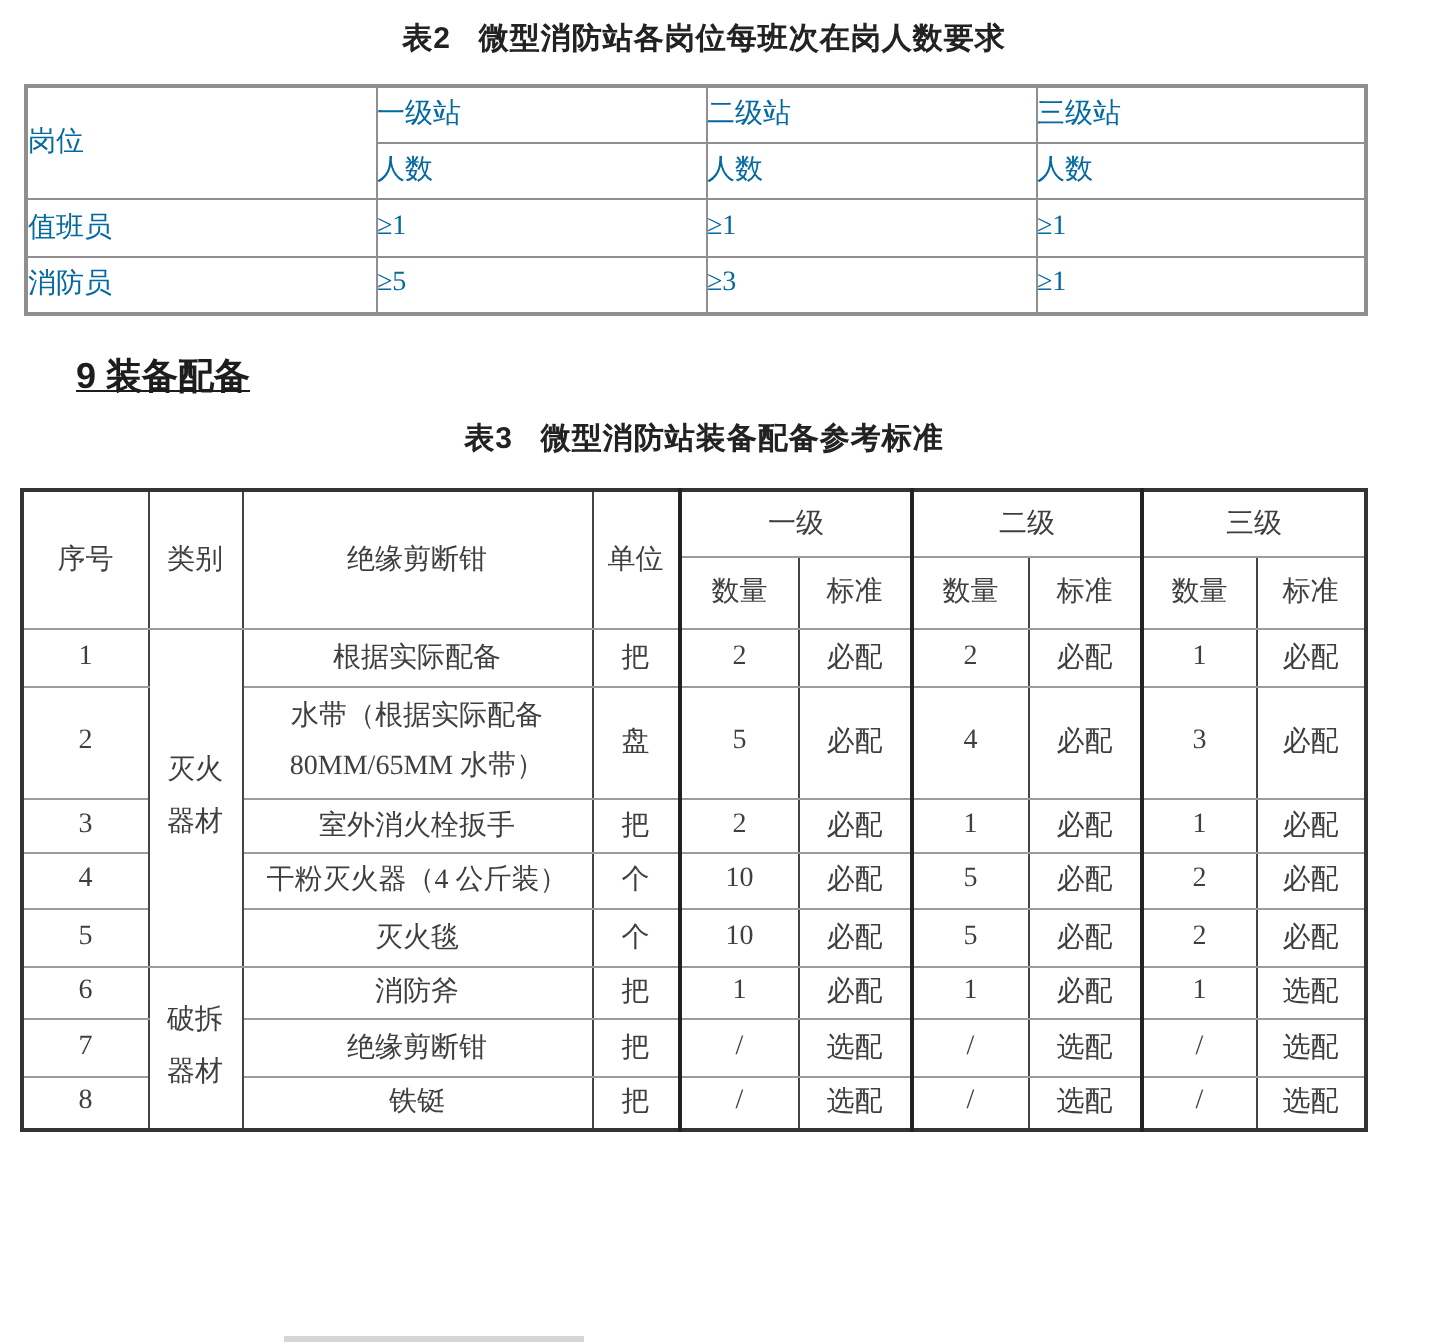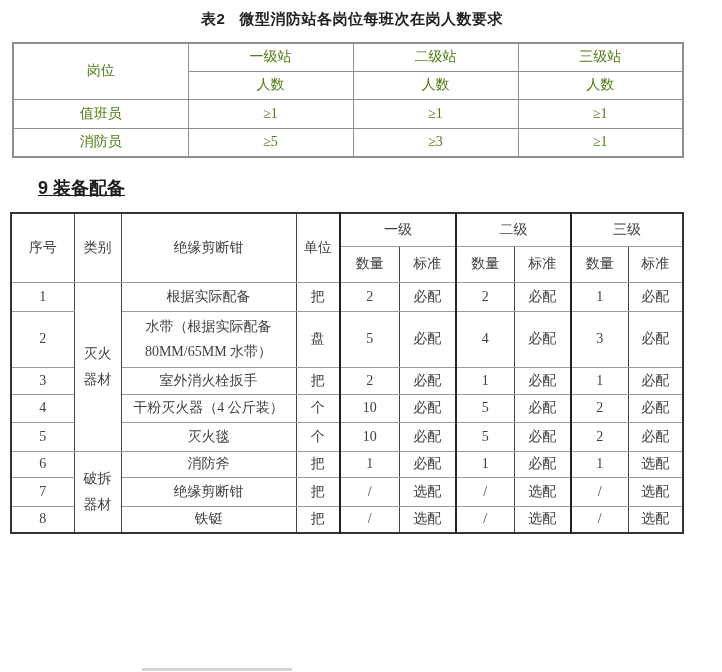--- a/index.html
+++ b/index.html
@@ -37,25 +37,25 @@
     color: #3b3b3b;
     text-align: justify;
     text-indent: 25px;
   }
   
   .t2-wrap { margin: 12px 0 0 12px; }
   table { border-collapse: collapse; table-layout: fixed; }
   .t2 { width: 670px; border: 2px solid #8f8f8f; font-family: "Liberation Serif", serif; }
   .t2 td, .t2 th {
     border: 1px solid #8f8f8f;
-    text-align: center;
+    text-align: left;
     vertical-align: middle;
     font-size: 14px;
     font-weight: normal;
-    color: #4d7c0f;
+    color: #0369a1;
   }
   
   .t3-wrap { margin: 14px 0 0 10px; }
   .t3 { width: 672px; border: 2px solid #333333; font-family: "Liberation Serif", serif; }
   .t3 td, .t3 th {
     border: 1px solid #444444;
     border-top-color: #9c9c9c;
     border-bottom-color: #9c9c9c;
     text-align: center;
     vertical-align: middle;
@@ -114,20 +114,23 @@
         <td>≥5</td>
         <td>≥3</td>
         <td>≥1</td>
       </tr>
     </tbody>
       </table>
   </div>
 
   <div class="section-heading">9 装备配备</div>
 
+  <div class="tbl-title" style="margin-top:12px">
+    <span class="lbl">表3</span><span>微型消防站装备配备参考标准</span>
+  </div>
 
   <div class="t3-wrap">
     <table class="t3">
       <colgroup>
         <col style="width:63px">
           <col style="width:47px">
           <col style="width:175px">
           <col style="width:44px">
         <col style="width:59px">
           <col style="width:57px">

